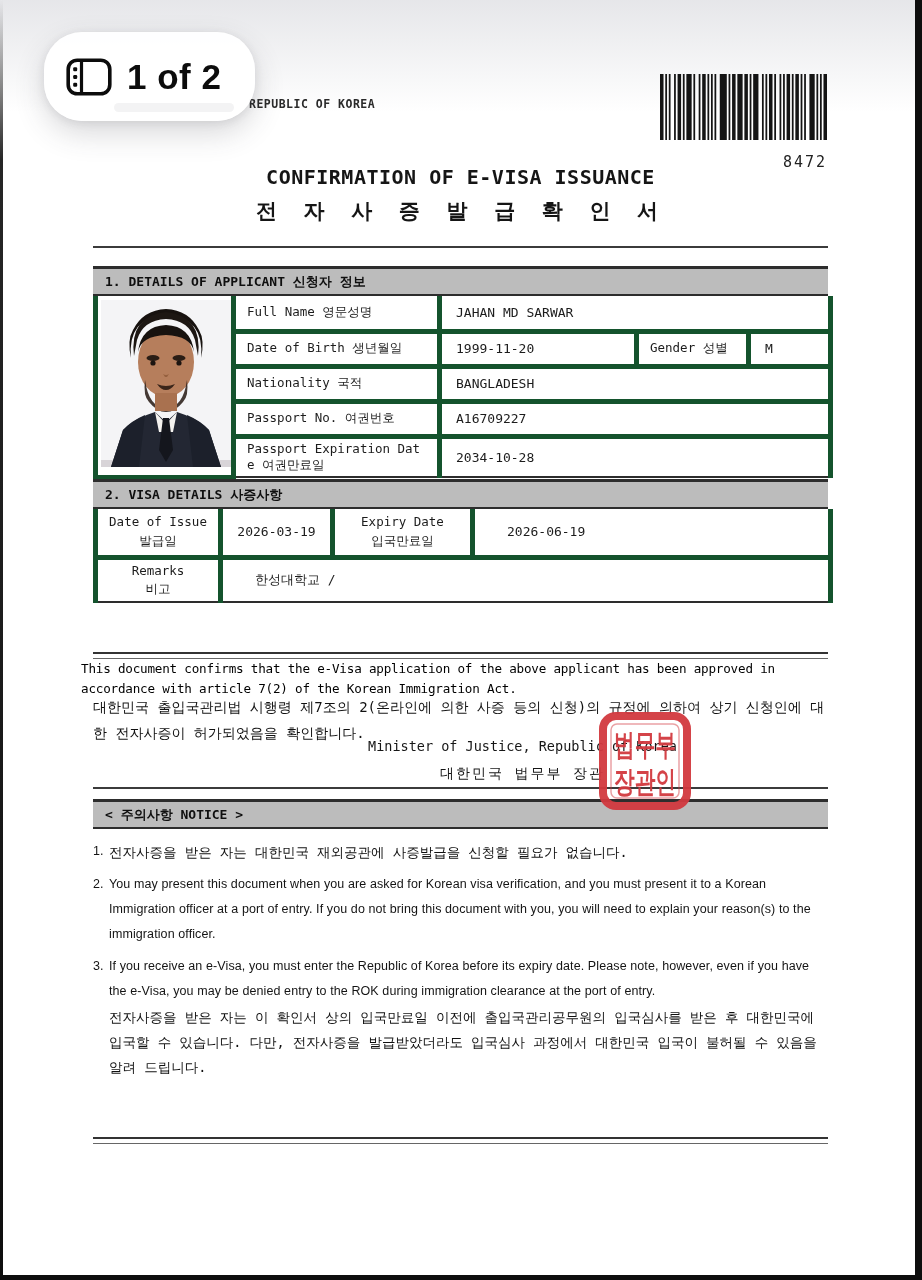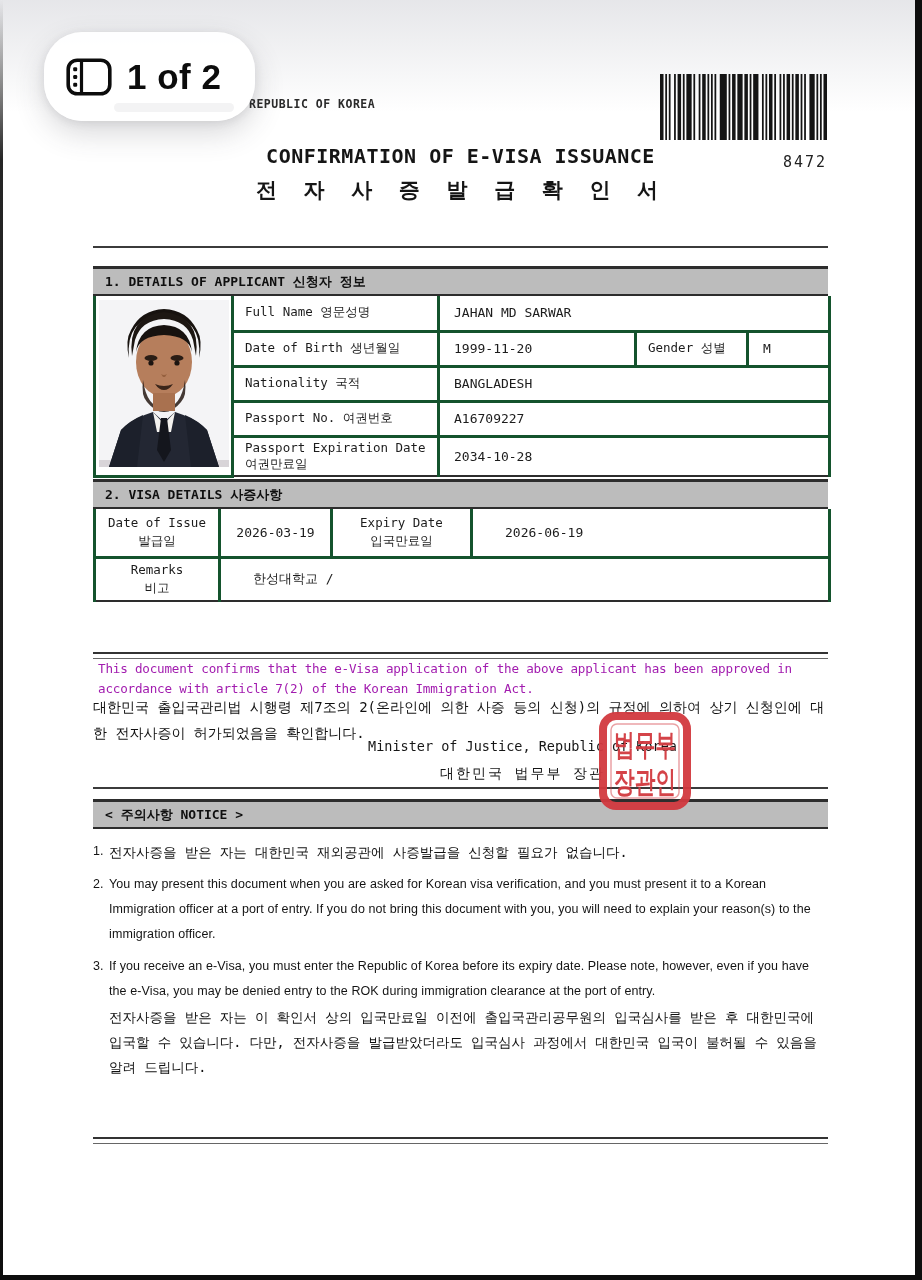--- a/index.html
+++ b/index.html
@@ -21,50 +21,50 @@
     background:rgba(255,255,255,.94);border-radius:38px;
     box-shadow:0 12px 30px rgba(60,60,70,.20),0 2px 8px rgba(60,60,70,.10);}
   .pill-text{font-family:"Liberation Sans",sans-serif;font-size:35px;font-weight:600;color:#0c0c0c;letter-spacing:.5px;}
   .pill-smudge{position:absolute;left:70px;bottom:9px;width:120px;height:9px;border-radius:5px;background:rgba(90,90,100,.07);}
 
   .doc-header-text{position:absolute;left:249px;top:97px;font-size:11.5px;font-weight:bold;letter-spacing:.5px;color:#2a2a2a;z-index:1;}
 
   .barcode-wrap{position:absolute;left:660px;top:74px;width:167px;text-align:center;z-index:1;}
   .barcode-num{font-size:15px;letter-spacing:2px;color:#222;margin-top:9px;text-align:right;padding-left:18px;}
 
-  .title-block{position:absolute;left:93px;top:144px;width:735px;text-align:center;}
+  .title-block{position:absolute;left:93px;top:165px;width:735px;text-align:center;}
   .title-en{font-size:20px;font-weight:bold;letter-spacing:.5px;color:#151515;}
   .title-ko{font-size:21px;font-weight:bold;letter-spacing:7px;color:#151515;margin-top:8px;}
   .evisa-line{font-size:13px;margin-top:17px;color:#1f1f1f;white-space:pre;transform:translateX(45px);}
 
   .rule{position:absolute;left:93px;width:735px;}
   .rule-single{border-top:2px solid #3b3b3b;}
   .rule-double{height:4px;border-top:2px solid #333;border-bottom:1px solid #666;}
 
   .sec-bar{position:absolute;left:93px;width:735px;height:30px;box-sizing:border-box;
     background:#bcbcbc;border-top:3px solid #2d2d2d;border-bottom:2px solid #2d2d2d;
     display:flex;align-items:center;padding-left:12px;font-size:13px;font-weight:bold;color:#0f0f0f;z-index:1;}
 
   table{position:absolute;left:93px;border-collapse:collapse;table-layout:fixed;width:735px;background:#fff;}
-  td{border:3px solid #14532d;font-size:13px;color:#1c1c1c;box-sizing:border-box;overflow:hidden;}
+  td{border:5px solid #14532d;font-size:13px;color:#1c1c1c;box-sizing:border-box;overflow:hidden;}
   tr:first-child td{border-top:none;}
   .t-applicant{top:296px;}
   .t-applicant td{height:35px;padding:2px 10px;}
   .t-applicant tr:last-child td{border-bottom:2px solid #2d2d2d;}
   .t-applicant .lbl{padding-left:11px;font-size:12.5px;line-height:1.35;word-break:break-all;}
   .t-applicant .val{padding-left:14px;}
   .photo-cell{padding:3px !important;background:#fff;}
   .t-visa{top:509px;}
   .t-visa td{text-align:center;padding:2px 6px;}
   .t-visa tr:last-child td{border-bottom:2px solid #2d2d2d;}
   .t-visa .lbl{font-size:12.5px;line-height:1.5;}
   .t-visa .left{text-align:left;padding-left:32px;}
   .cell-2line span{display:block;}
 
-  .confirm-en{position:absolute;left:98px;top:659px;width:736px;font-size:12.6px;line-height:1.55;letter-spacing:-.2px;color:#a21caf;}
+  .confirm-en{position:absolute;left:81px;top:659px;width:736px;font-size:12.6px;line-height:1.55;letter-spacing:-.2px;color:#000000;}
   .confirm-ko{position:absolute;left:93px;top:695px;width:735px;font-size:14px;line-height:1.85;word-break:break-all;color:#111;}
   .minister{position:absolute;left:155px;width:735px;text-align:center;color:#161616;}
   .minister-en{top:738px;font-size:13.5px;}
   .minister-ko{top:765px;font-size:14px;letter-spacing:2px;}
   .seal{position:absolute;left:598px;top:710px;width:94px;height:102px;z-index:2;opacity:.95;}
 
   .notice-list{position:absolute;left:93px;top:839px;width:736px;}
   .notice-item{display:flex;margin-bottom:7px;}
   .notice-num{width:16px;flex:none;font-family:"Liberation Sans",sans-serif;font-size:12.5px;line-height:25px;color:#141414;}
   .notice-body{flex:1;}

